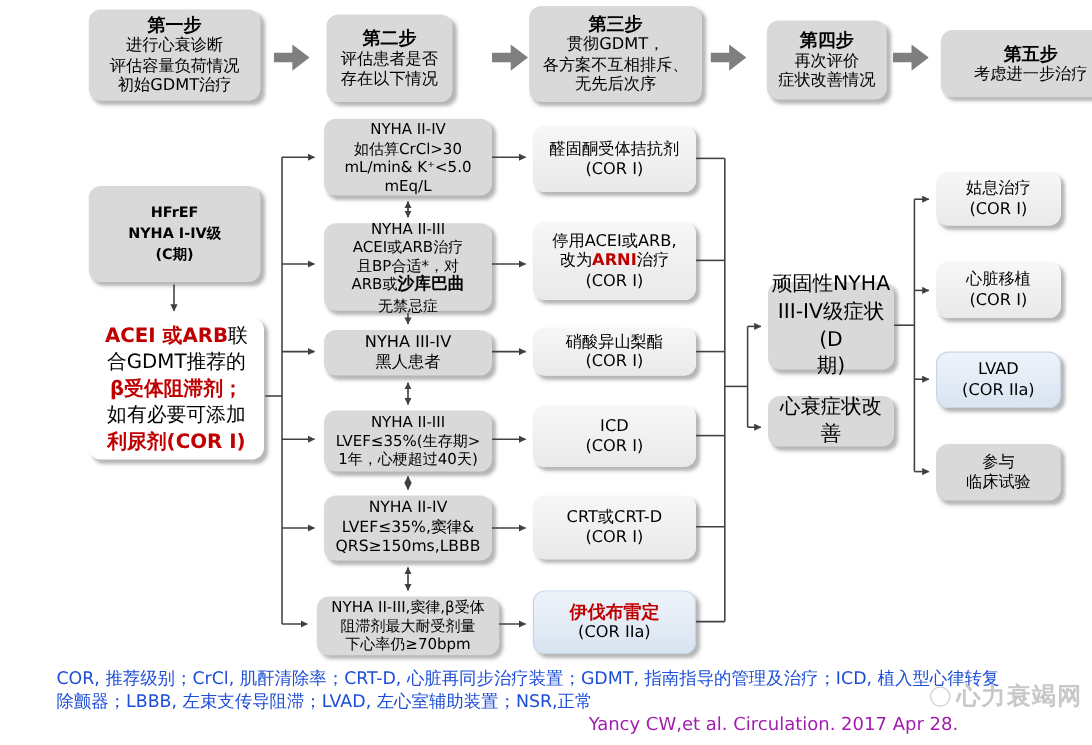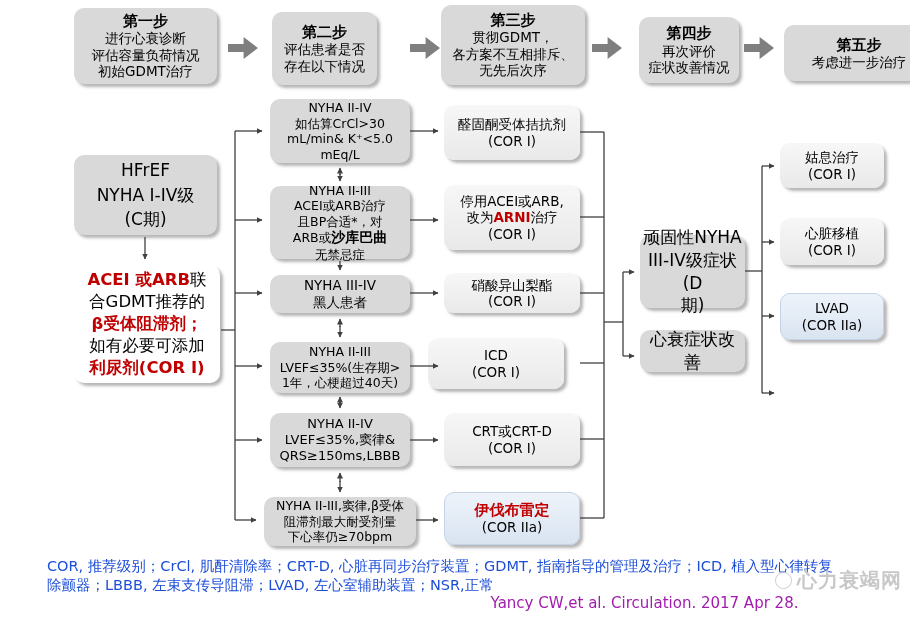--- a/index.html
+++ b/index.html
@@ -16,21 +16,21 @@
   .gray  { background:#d9d9d9; }
   .light { background:linear-gradient(180deg,#f7f7f7 0%,#e9e9e9 100%); }
   .blue  { background:linear-gradient(180deg,#eef3fa 0%,#d9e4f1 100%); border:1px solid #c4d4e8; }
   .white { background:#ffffff; }
   .step { font-size:13.5px; }
   .step .title { font-weight:bold; font-size:15px; }
   .cond { font-size:12.5px; line-height:1.24; }
   .treat { font-size:13.5px; }
   .outcome { font-size:17px; line-height:1.35; }
   .further { font-size:13.5px; }
-  .hfref { font-size:17px; line-height:1.45; }
+  .hfref { font-size:12px; line-height:1.45;font-weight:bold; }
   .acei { font-size:16.5px; line-height:1.33; }
   .red { color:#c00000; font-weight:bold; }
   .big-bold { font-weight:bold; font-size:14px; }
   .block-arrow {
     position:absolute; width:30px; height:22px; background:#7f7f7f;
     clip-path:polygon(0 32%, 52% 32%, 52% 0, 100% 50%, 52% 100%, 52% 68%, 0 68%);
   }
   svg.connectors { position:absolute; left:0; top:0; pointer-events:none; }
   .footnote {
     position:absolute; left:35px; top:557px; width:850px;
@@ -157,21 +157,21 @@
       <span>改为</span><span class="red">ARNI</span><span>治疗</span>
     </div>
     <div>(COR I)</div>
   </div>
 
   <div class="box light treat" style="left:432px;top:273px;width:136px;height:40px;">
     <div>硝酸异山梨酯</div>
     <div>(COR I)</div>
   </div>
 
-  <div class="box light treat" style="left:416px;top:338px;width:136px;height:51px;">
+  <div class="box light treat" style="left:432px;top:338px;width:136px;height:51px;">
     <div>ICD</div>
     <div>(COR I)</div>
   </div>
 
   <div class="box light treat" style="left:432px;top:413px;width:136px;height:53px;">
     <div>CRT或CRT-D</div>
     <div>(COR I)</div>
   </div>
 
   <div class="box blue treat" style="left:432px;top:492px;width:136px;height:53px;">
@@ -197,20 +197,24 @@
   <div class="box light further" style="left:768px;top:218px;width:104px;height:47px;">
     <div>心脏移植</div>
     <div>(COR I)</div>
   </div>
 
   <div class="box blue further" style="left:768px;top:293px;width:104px;height:47px;">
     <div>LVAD</div>
     <div>(COR IIa)</div>
   </div>
 
+  <div class="box gray further" style="left:768px;top:370px;width:104px;height:47px;">
+    <div>参与</div>
+    <div>临床试验</div>
+  </div>
 
   <svg class="connectors" width="910" height="621" viewBox="0 0 910 621">
     <defs>
       <marker id="ah" markerWidth="7" markerHeight="7" refX="5.5" refY="3" orient="auto" markerUnits="userSpaceOnUse">
         <path d="M0,0 L6,3 L0,6 Z" fill="#404040"></path>
       </marker>
     </defs>
     <g stroke="#404040" stroke-width="1.3" fill="none">
 
       <path d="M133 237 L133 259" marker-end="url(#ah)"></path>

